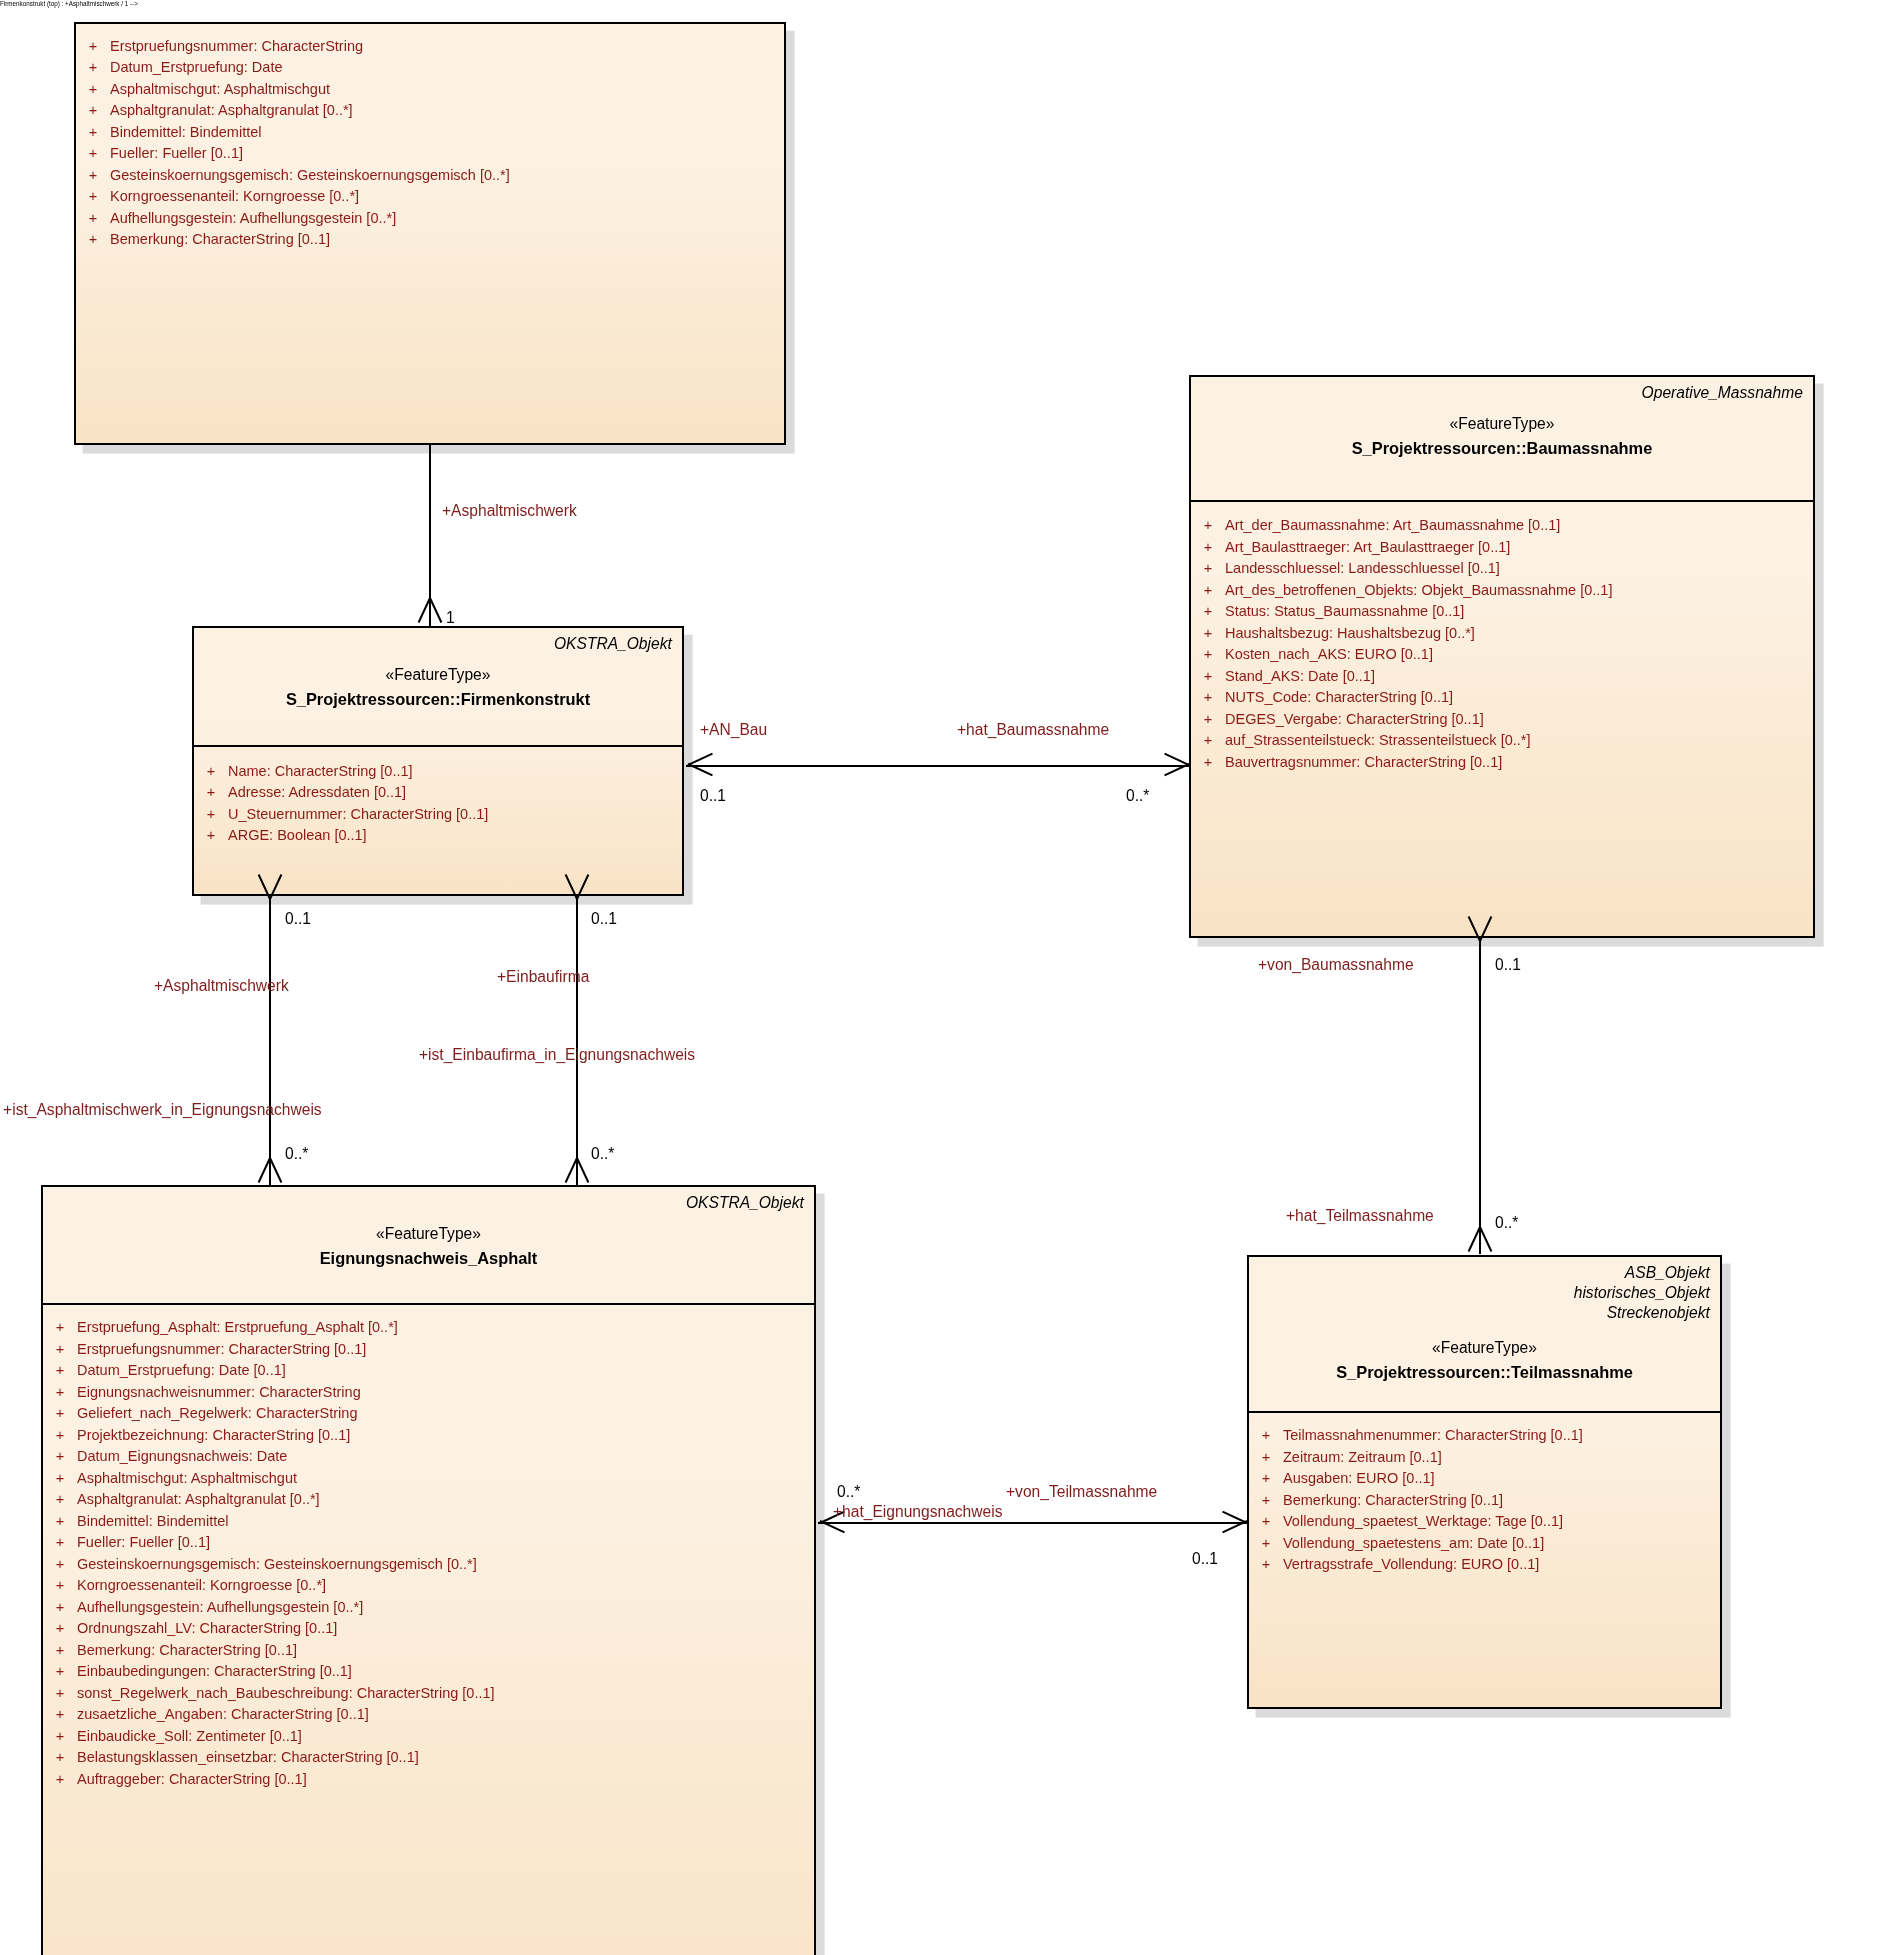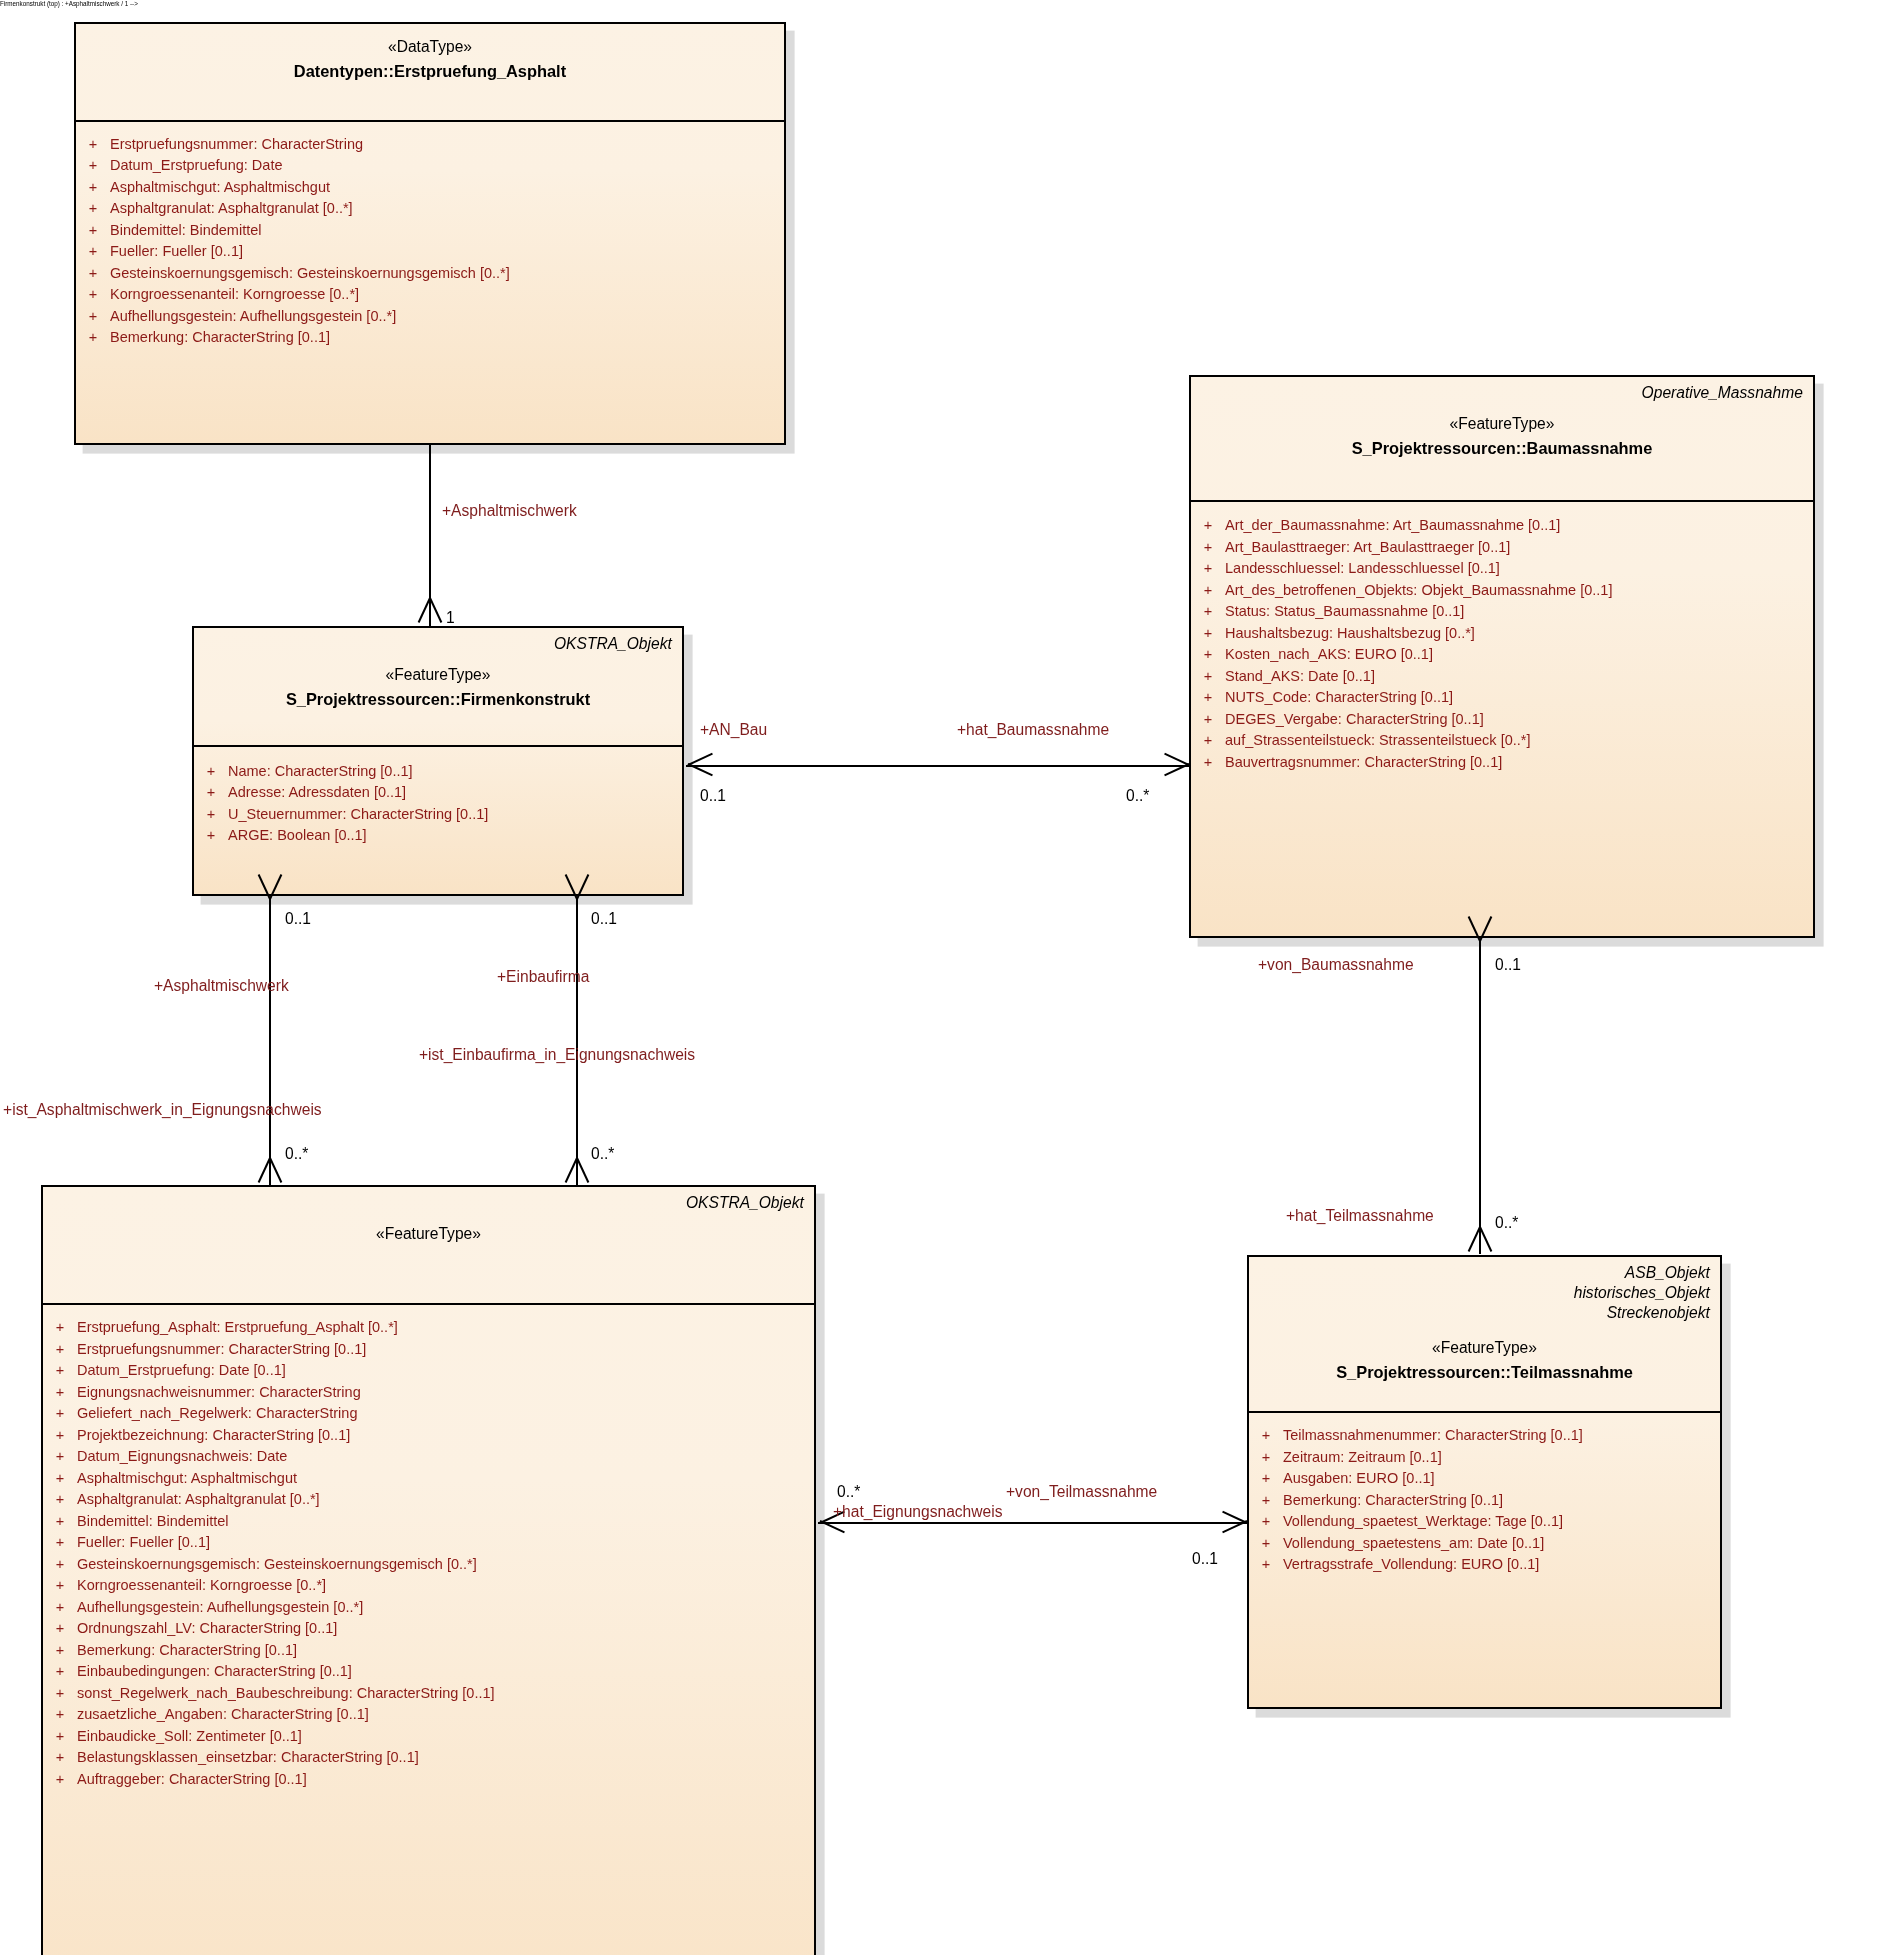--- a/index.html
+++ b/index.html
@@ -29,25 +29,20 @@
   .stick{position:absolute;width:0;height:27px;border-left:2px solid #000;
          transform-origin:top center;}
 </style>
 </head>
 <body>
 
 <div id="canvas">
 
   
   <div class="uml-box" style="left:74px;top:21.5px;width:712px;height:423px;">
-    <div class="hdr" style="height:98px;">
-      <div class="supers"></div>
-      <div class="stereo" style="margin-top:7px;">«DataType»</div>
-      <div class="cname">Datentypen::Erstpruefung_Asphalt</div>
-    </div>
     <div class="attrs" style="padding-top:11.7px;">
       <div class="attr">
           <span class="vis">+</span>
           <span class="sig">Erstpruefungsnummer: CharacterString</span>
         </div>
       <div class="attr">
           <span class="vis">+</span>
           <span class="sig">Datum_Erstpruefung: Date</span>
         </div>
       <div class="attr">
@@ -175,20 +170,21 @@
     </div>
   </div>
 
   
   <div class="uml-box" style="left:41px;top:1185px;width:775px;height:841px;">
     <div class="hdr" style="height:118px;">
       <div class="supers">
         <div>OKSTRA_Objekt</div>
       </div>
       <div class="stereo">«FeatureType»</div>
+      <div class="cname">Eignungsnachweis_Asphalt</div>
     </div>
     <div class="attrs" style="padding-top:11.7px;">
       <div class="attr">
           <span class="vis">+</span>
           <span class="sig">Erstpruefung_Asphalt: Erstpruefung_Asphalt [0..*]</span>
         </div>
       <div class="attr">
           <span class="vis">+</span>
           <span class="sig">Erstpruefungsnummer: CharacterString [0..1]</span>
         </div>

